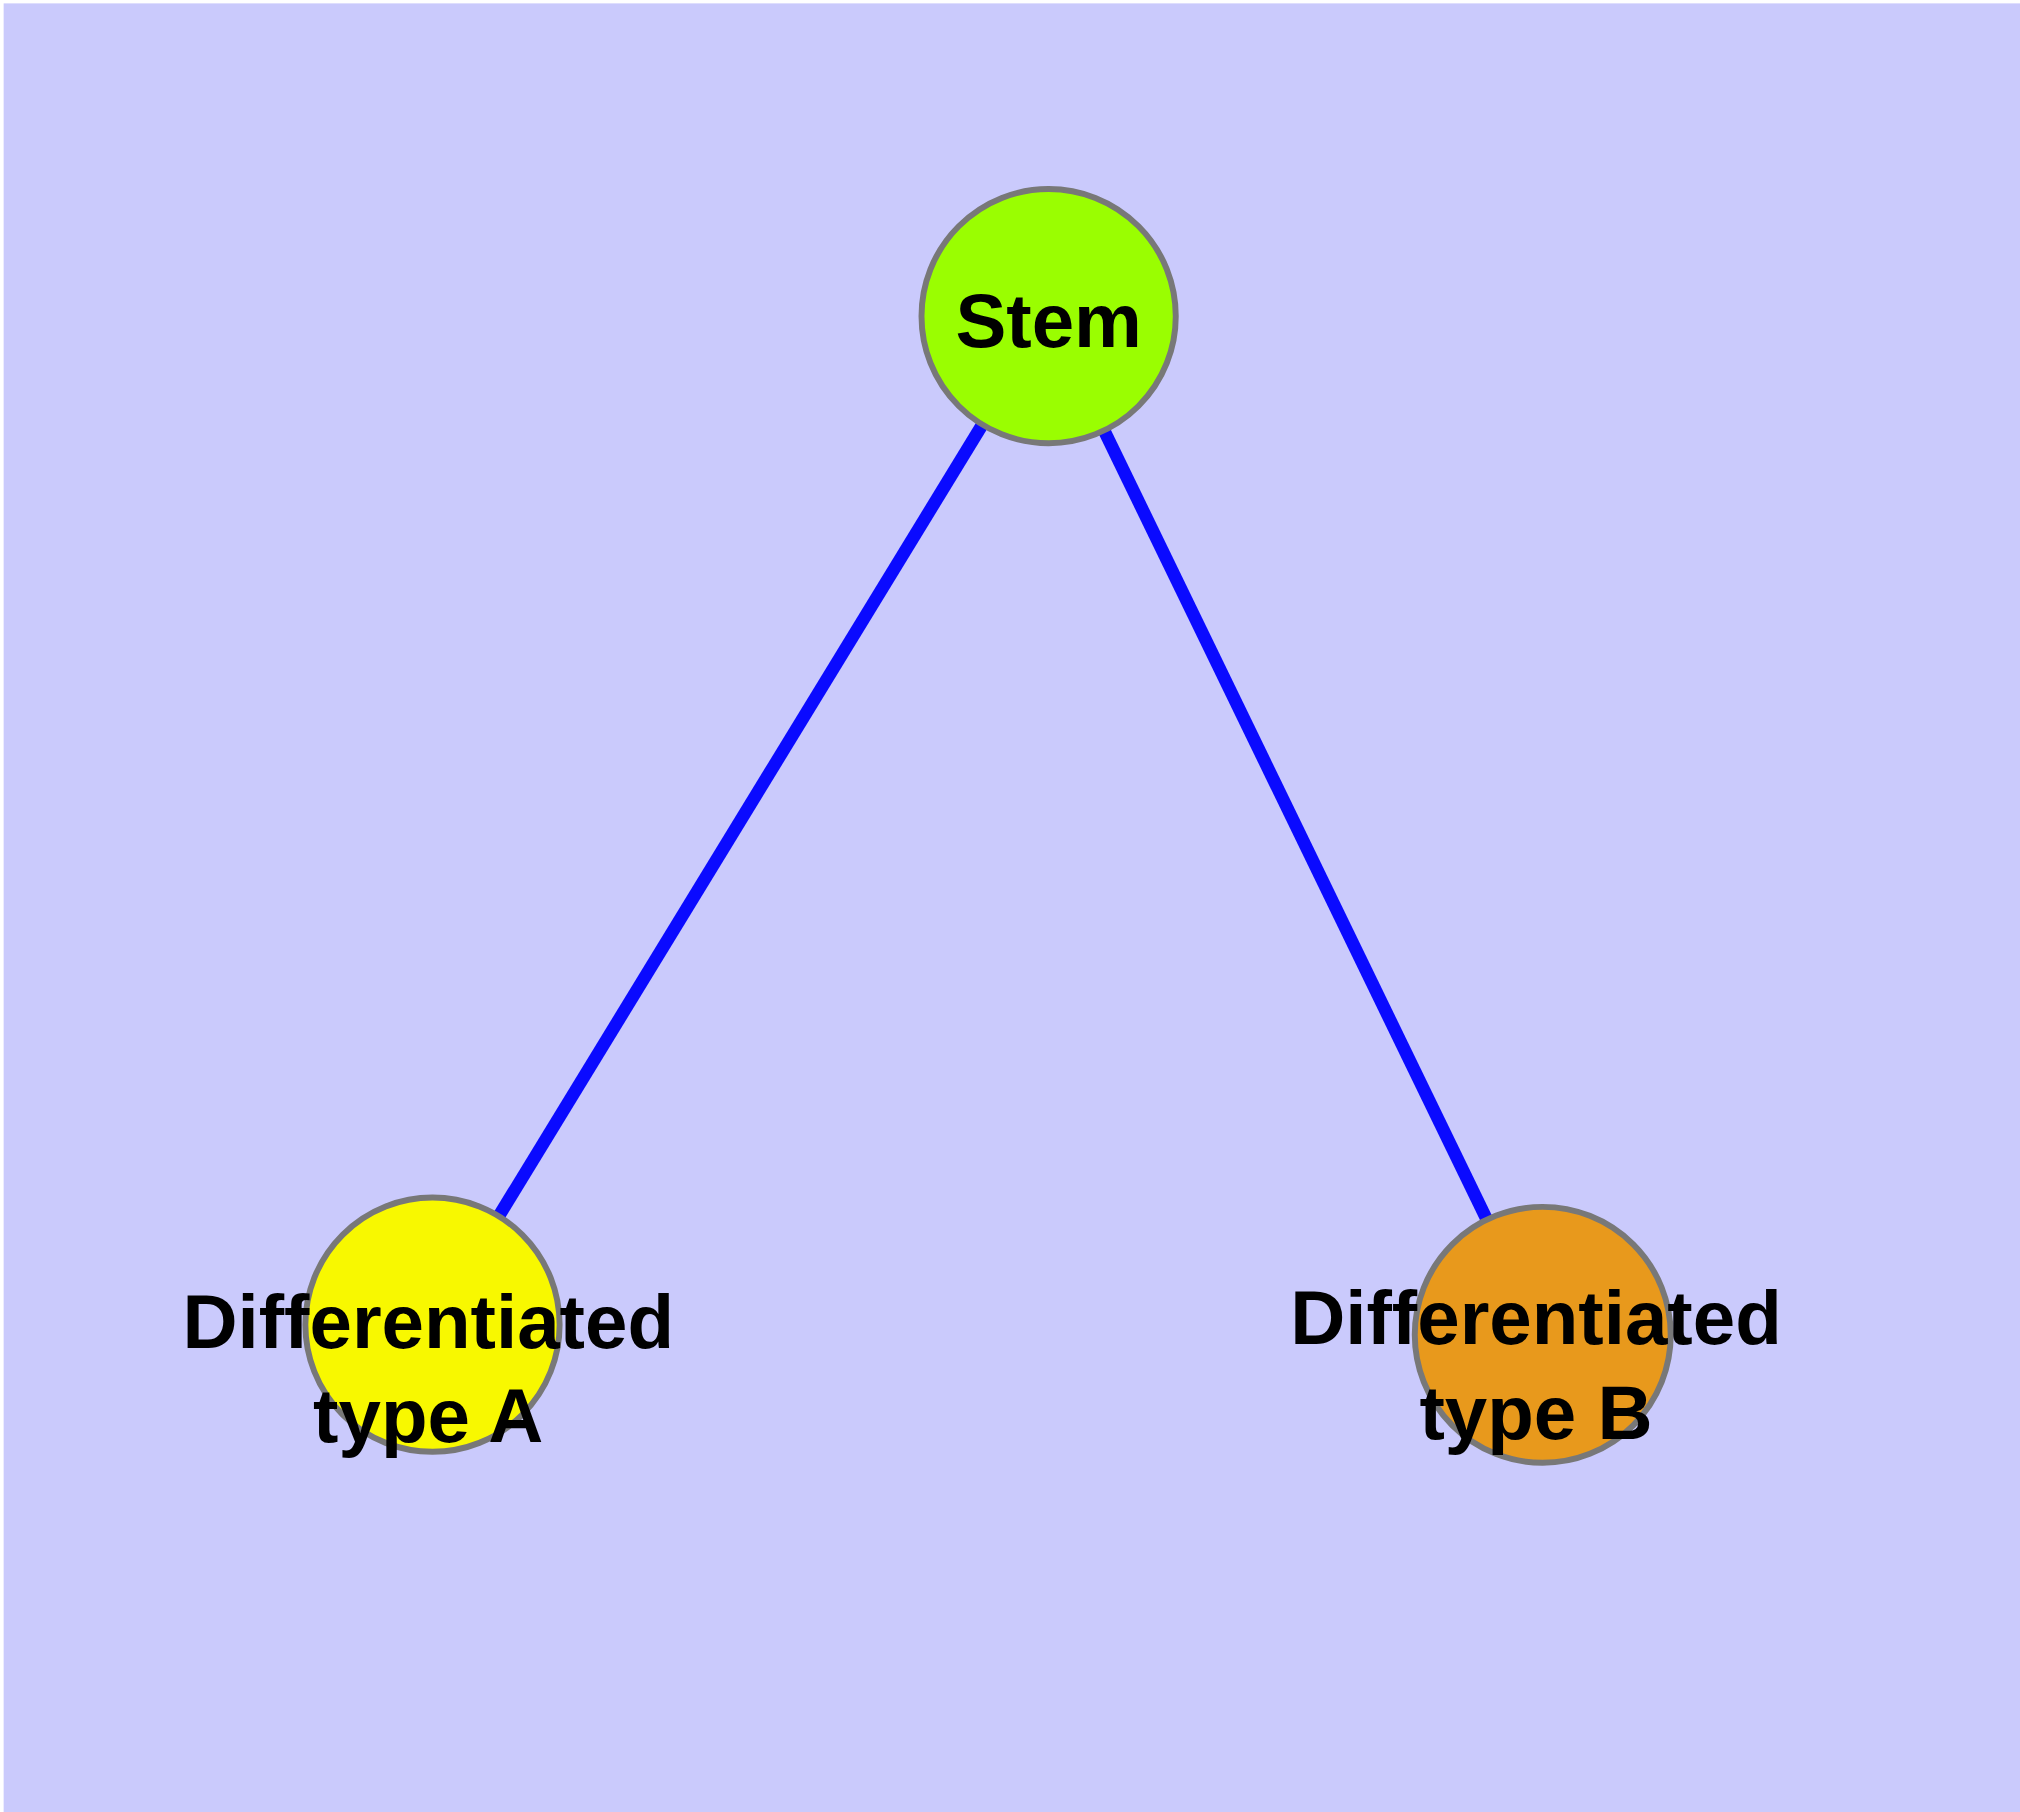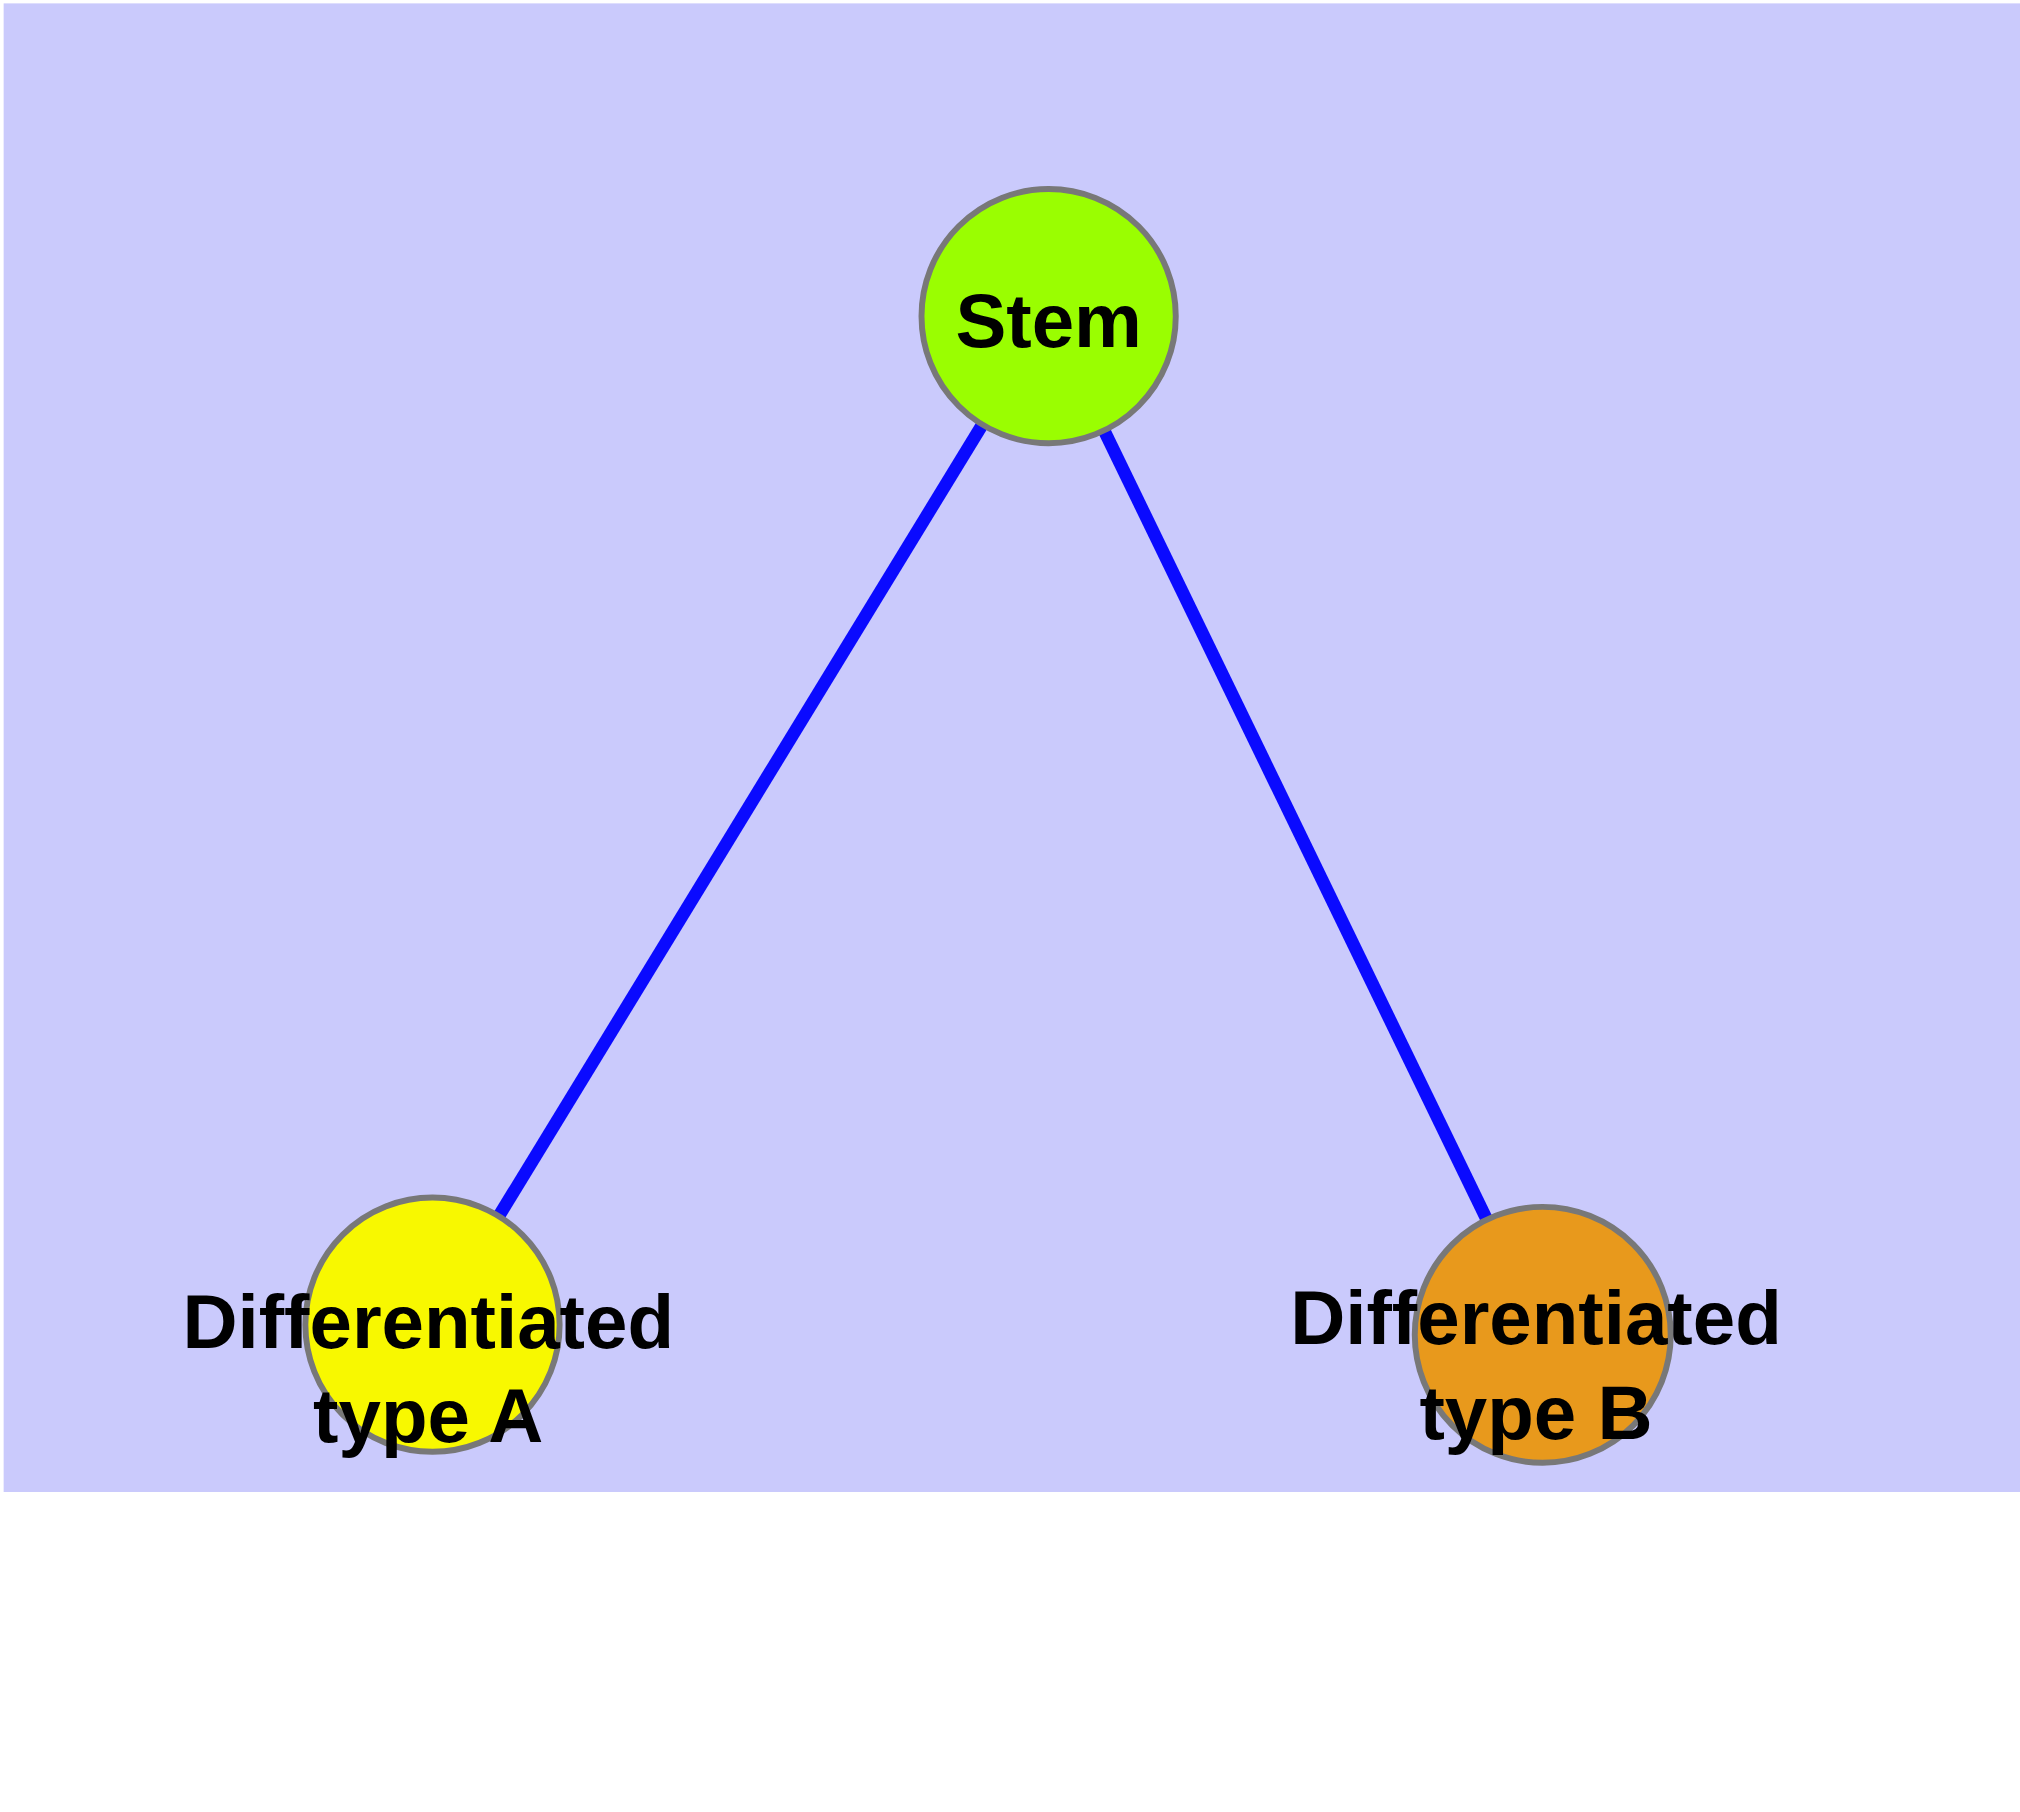--- a/index.html
+++ b/index.html
@@ -4,21 +4,21 @@
 <style>
   html, body {
     margin: 0;
     padding: 0;
     background: #ffffff;
     font-family: "Liberation Sans", sans-serif;
   }
   .stage {
     position: relative;
     width: 2021px;
-    height: 1492px;
+    height: 1812px;
     background: #ffffff;
     overflow: hidden;
   }
   svg.diagram {
     position: absolute;
     left: 0;
     top: 0;
     width: 2021px;
     height: 1812px;
     display: block;

